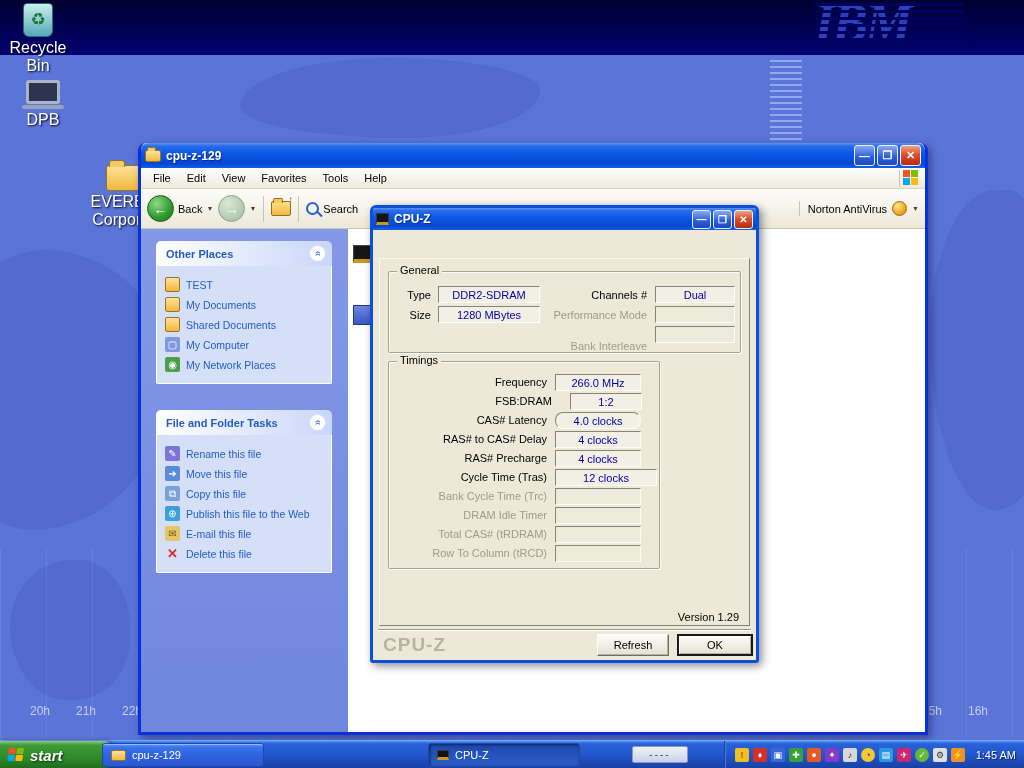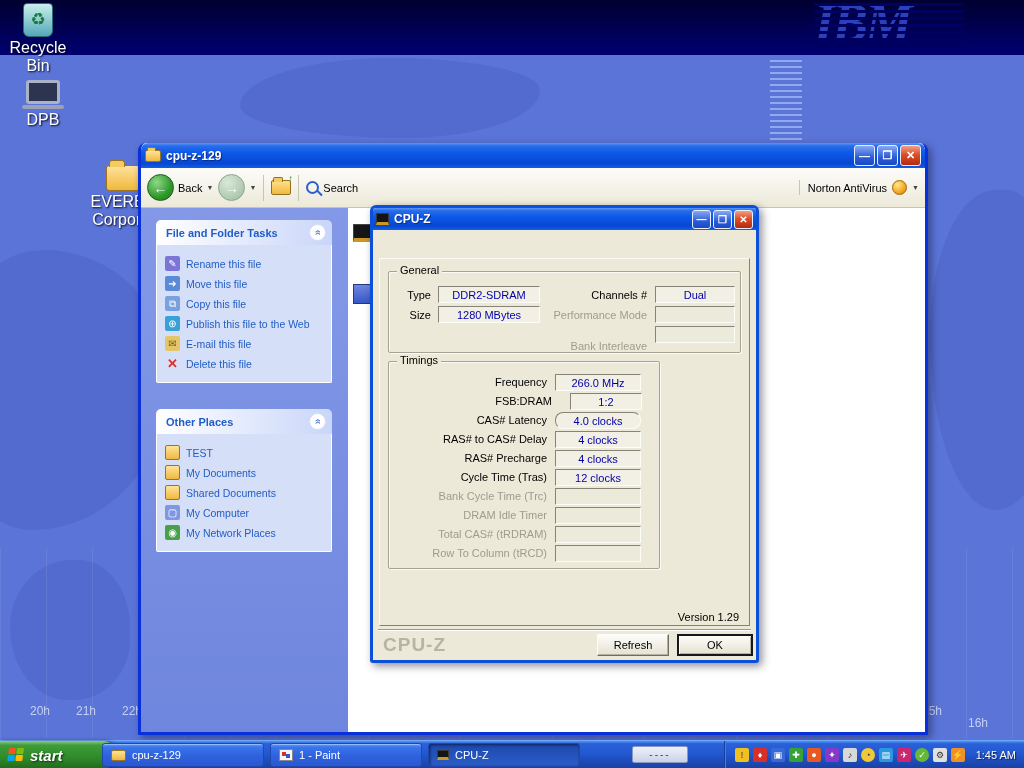--- a/index.html
+++ b/index.html
@@ -138,21 +138,21 @@
   <div class="stripes-right"></div>
   <div class="tzgrid"></div>
   <div class="ibm-wrap">
     <span class="ibm">IBM</span>
     <div class="ibm-stripes"></div>
   </div>
   <span class="hourlbl" style="left:30px;">20h</span>
   <span class="hourlbl" style="left:76px;">21h</span>
   <span class="hourlbl" style="left:122px;">22h</span>
   <span class="hourlbl" style="left:922px;">15h</span>
-  <span class="hourlbl" style="left:968px;margin-top:12px;">16h</span>
+  <span class="hourlbl" style="left:968px;">16h</span>
 
   <div class="dicon" style="left:6px;top:3px;width:64px;">
     <div class="rb-ico">♻</div>
     <div class="dlabel">Recycle Bin</div>
   </div>
   <div class="dicon" style="left:14px;top:80px;width:58px;">
     <div class="lap-ico"></div>
     <div class="lap-base"></div>
     <div class="dlabel">DPB</div>
   </div>
@@ -164,20 +164,34 @@
   <div id="explorer">
     <div class="tbar">
       <span class="folder-ico"></span>
       <span class="ttext">cpu-z-129</span>
       <span class="caps">
         <span class="cap min">—</span>
         <span class="cap max">❐</span>
         <span class="cap close">✕</span>
       </span>
     </div>
+    <div class="menubar">
+      <span class="mitem">File</span>
+      <span class="mitem">Edit</span>
+      <span class="mitem">View</span>
+      <span class="mitem">Favorites</span>
+      <span class="mitem">Tools</span>
+      <span class="mitem">Help</span>
+      <span class="flag">
+          <i class="fr"></i>
+          <i class="fg"></i>
+          <i class="fb"></i>
+          <i class="fy"></i>
+        </span>
+    </div>
     <div class="toolbar">
       <div class="tool">
         <span class="circ green">←</span>
         <span>Back</span>
         <span class="caret">▼</span>
       </div>
       <div class="tool">
         <span class="circ gray">→</span>
         <span class="caret">▼</span>
       </div>
@@ -191,20 +205,48 @@
         <span>Search</span>
       </div>
       <div class="norton">
         <span>Norton AntiVirus</span>
         <span class="nico"></span>
         <span class="caret">▼</span>
       </div>
     </div>
     <div class="econtent">
       <div class="sidebar">
+        <div class="panel">
+          <div class="panel-h">
+            <span class="pt">Other Places</span>
+            <span class="chev up">»</span>
+          </div>
+          <div class="panel-b">
+            <div class="pitem">
+                <span class="pico i-folder"></span>
+                <span>TEST</span>
+              </div>
+            <div class="pitem">
+                <span class="pico i-folder"></span>
+                <span>My Documents</span>
+              </div>
+            <div class="pitem">
+                <span class="pico i-folder"></span>
+                <span>Shared Documents</span>
+              </div>
+            <div class="pitem">
+                <span class="pico i-mycomp"></span>
+                <span>My Computer</span>
+              </div>
+            <div class="pitem">
+                <span class="pico i-network"></span>
+                <span>My Network Places</span>
+              </div>
+          </div>
+        </div>
         <div class="panel">
           <div class="panel-h">
             <span class="pt">File and Folder Tasks</span>
             <span class="chev up">»</span>
           </div>
           <div class="panel-b">
             <div class="pitem">
                 <span class="pico i-rename"></span>
                 <span>Rename this file</span>
               </div>
@@ -220,48 +262,20 @@
                 <span class="pico i-web"></span>
                 <span>Publish this file to the Web</span>
               </div>
             <div class="pitem">
                 <span class="pico i-mail"></span>
                 <span>E-mail this file</span>
               </div>
             <div class="pitem">
                 <span class="pico i-del"></span>
                 <span>Delete this file</span>
-              </div>
-          </div>
-        </div>
-        <div class="panel">
-          <div class="panel-h">
-            <span class="pt">Other Places</span>
-            <span class="chev up">»</span>
-          </div>
-          <div class="panel-b">
-            <div class="pitem">
-                <span class="pico i-folder"></span>
-                <span>TEST</span>
-              </div>
-            <div class="pitem">
-                <span class="pico i-folder"></span>
-                <span>My Documents</span>
-              </div>
-            <div class="pitem">
-                <span class="pico i-folder"></span>
-                <span>Shared Documents</span>
-              </div>
-            <div class="pitem">
-                <span class="pico i-mycomp"></span>
-                <span>My Computer</span>
-              </div>
-            <div class="pitem">
-                <span class="pico i-network"></span>
-                <span>My Network Places</span>
               </div>
           </div>
         </div>
       </div>
       <div class="filearea">
         <div class="chip-big"></div>
         <div class="setup-ico"></div>
       </div>
     </div>
   </div>
@@ -299,21 +313,21 @@
           <div class="fld" style="left:166px;top:12px;width:86px;">266.0 MHz</div>
           <span class="lbl" style="left:9px;top:33px;width:154px;">FSB:DRAM</span>
           <div class="fld" style="left:181px;top:31px;width:72px;">1:2</div>
           <span class="lbl" style="left:4px;top:52px;width:154px;">CAS# Latency</span>
           <div class="fld" style="left:166px;top:50px;width:86px;border-radius:8px;">4.0 clocks</div>
           <span class="lbl" style="left:4px;top:71px;width:154px;">RAS# to CAS# Delay</span>
           <div class="fld" style="left:166px;top:69px;width:86px;">4 clocks</div>
           <span class="lbl" style="left:4px;top:90px;width:154px;">RAS# Precharge</span>
           <div class="fld" style="left:166px;top:88px;width:86px;">4 clocks</div>
           <span class="lbl" style="left:4px;top:109px;width:154px;">Cycle Time (Tras)</span>
-          <div class="fld" style="left:166px;top:107px;width:86px;">12 clocks</div>
+          <div class="fld" style="left:166px;top:107px;width:102px;">12 clocks</div>
           <span class="lbl dis" style="left:4px;top:128px;width:154px;">Bank Cycle Time (Trc)</span>
           <div class="fld dis" style="left:166px;top:126px;width:86px;"></div>
           <span class="lbl dis" style="left:4px;top:147px;width:154px;">DRAM Idle Timer</span>
           <div class="fld dis" style="left:166px;top:145px;width:86px;"></div>
           <span class="lbl dis" style="left:4px;top:166px;width:154px;">Total CAS# (tRDRAM)</span>
           <div class="fld dis" style="left:166px;top:164px;width:86px;"></div>
           <span class="lbl dis" style="left:4px;top:185px;width:154px;">Row To Column (tRCD)</span>
           <div class="fld dis" style="left:166px;top:183px;width:86px;"></div>
         </div>
 
@@ -333,24 +347,20 @@
           <i class="fr"></i>
           <i class="fg"></i>
           <i class="fb"></i>
           <i class="fy"></i>
         </span>
       <span class="stext">start</span>
     </div>
     <div class="task" style="left:102px;width:162px;">
       <span class="tico-folder"></span>
       <span>cpu-z-129</span>
-    </div>
-    <div class="task" style="left:270px;width:152px;">
-      <span class="tico-paint"></span>
-      <span>1 - Paint</span>
     </div>
     <div class="task active" style="left:428px;width:152px;">
       <span class="tico-chip"></span>
       <span>CPU-Z</span>
     </div>
     <div id="dashesbtn">----</div>
     <div id="tray">
       <span class="tray-ico t1">!</span>
       <span class="tray-ico t2">♦</span>
       <span class="tray-ico t3">▣</span>

